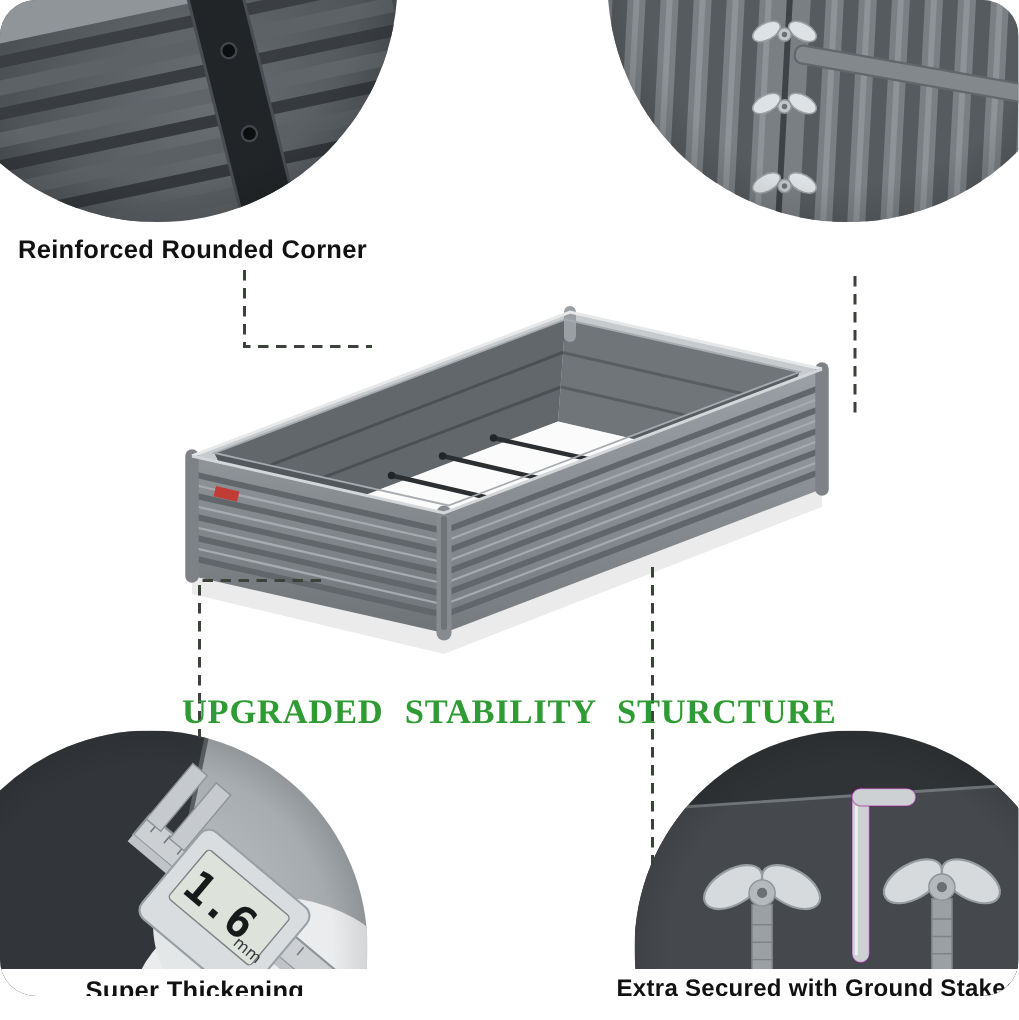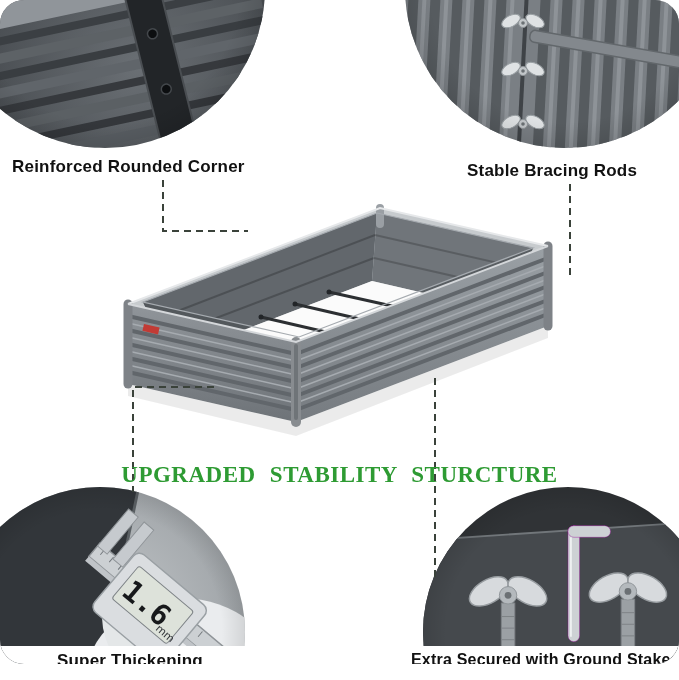--- a/index.html
+++ b/index.html
@@ -297,21 +297,20 @@
       <polyline points="10,108 178,146 430,50" fill="none" stroke="#d4d7da" stroke-width="2"></polyline>
       <polygon points="25,106 259,17 415,52 181,141" fill="none" stroke="#a6abb0" stroke-width="1.2"></polygon>
 
       <g transform="translate(26,128) rotate(13)">
         <rect width="16" height="7" fill="#c23b35"></rect>
       </g>
     </svg>
   </div>
 
   <div class="callout-label label-corner">Reinforced Rounded Corner</div>
-  <div class="callout-label label-rods">Stable Bracing Rods</div>
 
   <div class="label-strip"></div>
   <div class="callout-label label-thickening">Super Thickening</div>
   <div class="callout-label label-stakes">Extra Secured with Ground Stakes</div>
 
   <div class="main-title">UPGRADED STABILITY STURCTURE</div>
 
 </div>
 
 </body></html>

